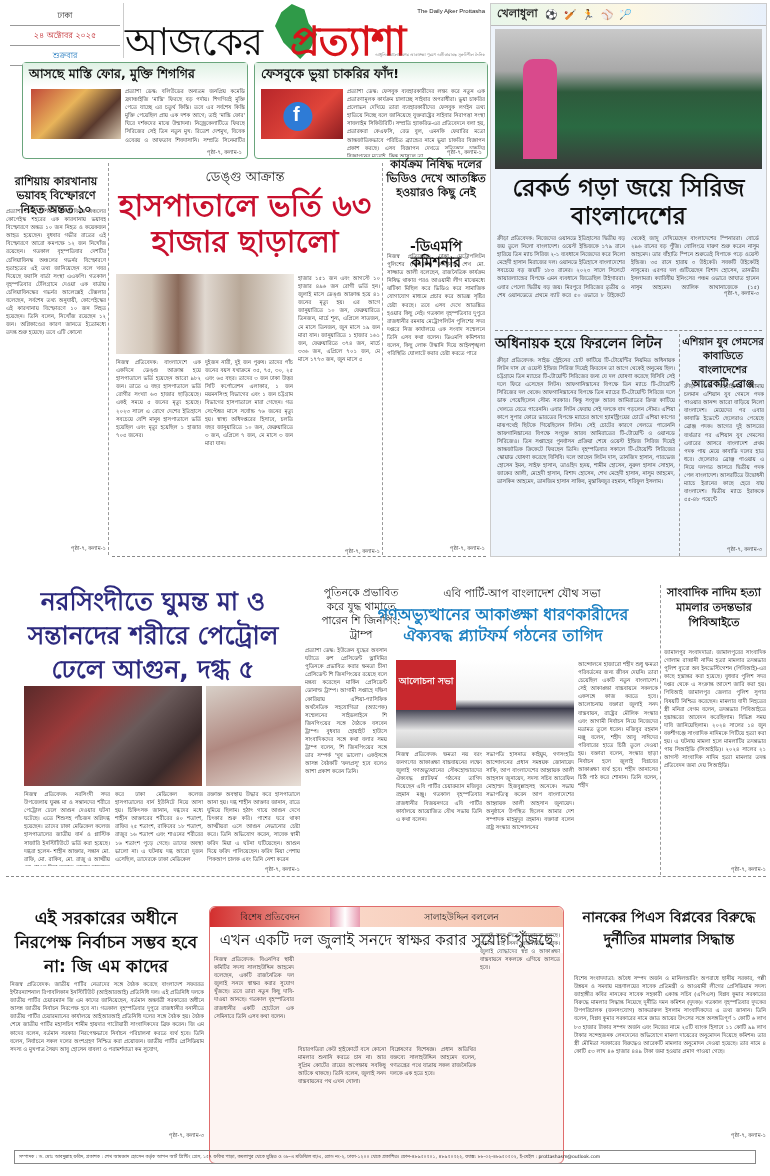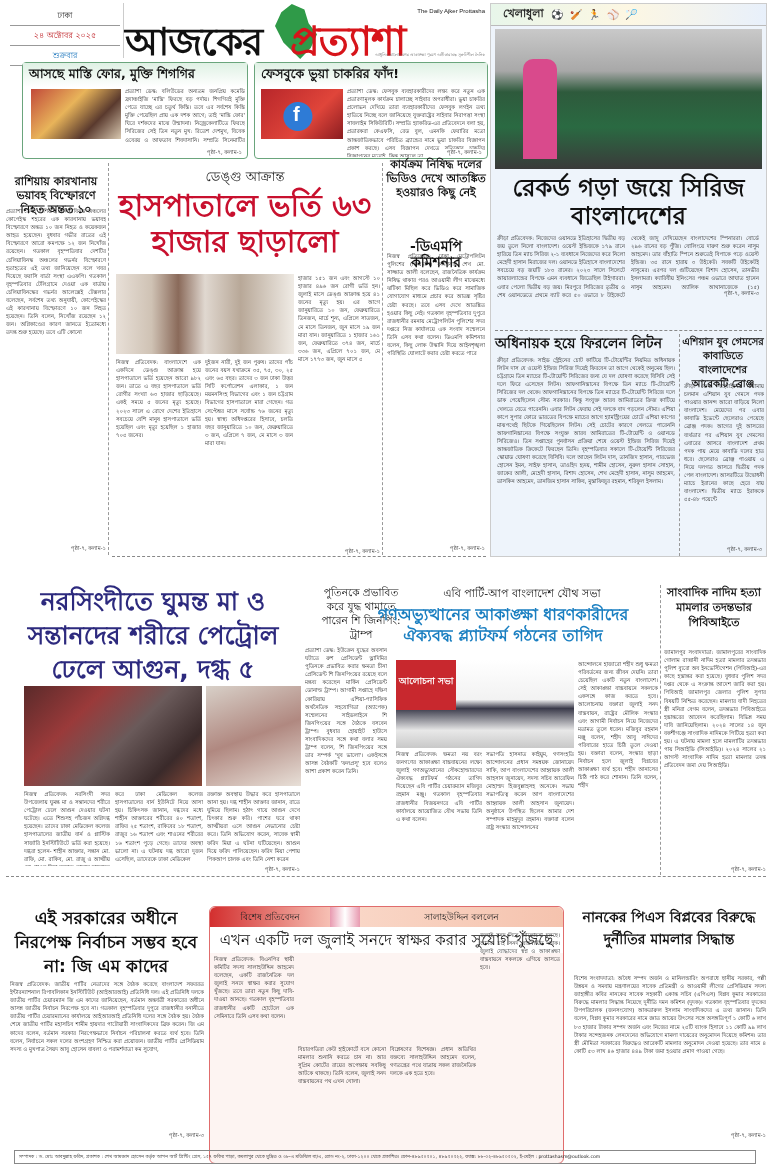--- a/index.html
+++ b/index.html
@@ -10,31 +10,31 @@
 .hl{font-family:"DejaVu Sans",sans-serif;text-align:center;font-weight:bold;line-height:1.15}
 .photo{background:#888;overflow:hidden}
 .dashed-h{border-top:1px dashed #888}
 .dashed-v{border-left:1px dashed #999}
 
 #date-box{left:10px;top:6px;width:110px;text-align:center;font-size:8px;color:#222}
 #date-box div{padding:3px 0;border-bottom:1px solid #999}
 #date-box .red{color:#c1272d}
 #date-box .blue{color:#1b75bc}
 #logo{left:125px;top:4px;width:360px;height:55px}
-#logo .a{position:absolute;left:0;top:8px;font-size:38px;font-weight:bold;color:#111;letter-spacing:-1px}
+#logo .a{position:absolute;left:0;top:8px;font-size:38px;font-weight:normal;color:#111;letter-spacing:-1px}
 #logo .b{position:absolute;left:165px;top:6px;font-size:40px;font-weight:bold;color:#d7141a;letter-spacing:-1px}
 #logo .eng{position:absolute;right:0;top:4px;font-size:6px;color:#222;font-family:"Liberation Sans",sans-serif}
 #logo .tag{position:absolute;right:0;bottom:0;font-size:4px;color:#555}
 #logo .map{position:absolute;left:150px;top:0;width:42px;height:55px;background:#2f9a48;clip-path:polygon(40% 0,70% 10%,80% 35%,100% 55%,85% 80%,60% 100%,40% 85%,20% 70%,0 40%,15% 15%)}
 
 .box{border:1px solid #6aa57c;border-radius:4px;background:#fff}
 .boxhead{background:linear-gradient(#e6f3e9,#fff);border-bottom:0}
 
 #sports{left:490px;top:3px;width:277px;height:554px;border:1px solid #ccc;background:#eef4fb}
-#sports .band{height:22px;background:linear-gradient(90deg,#e8f6ea,#fdf7e3,#e8f0fb);display:flex;align-items:center;padding-left:12px;font-size:11px;font-weight:bold;color:#222;border-bottom:1px solid #bbb}
+#sports .band{height:22px;background:linear-gradient(90deg,#e8f6ea,#fdf7e3,#e8f0fb);display:flex;align-items:center;padding-left:6px;font-size:11px;font-weight:bold;color:#222;border-bottom:1px solid #bbb}
 #sports .band span.ico{margin-left:8px;font-size:10px;letter-spacing:6px;color:#e57e3a}
 </style>
 </head>
 <body>
 
 <div class="abs" id="date-box">
   <div>ঢাকা</div>
   <div class="red">২৪ অক্টোবর ২০২৫</div>
   <div class="blue">শুক্রবার</div>
   <div style="border-bottom:0">৮ কার্তিক ১৪৩২ বঙ্গাব্দ</div>

